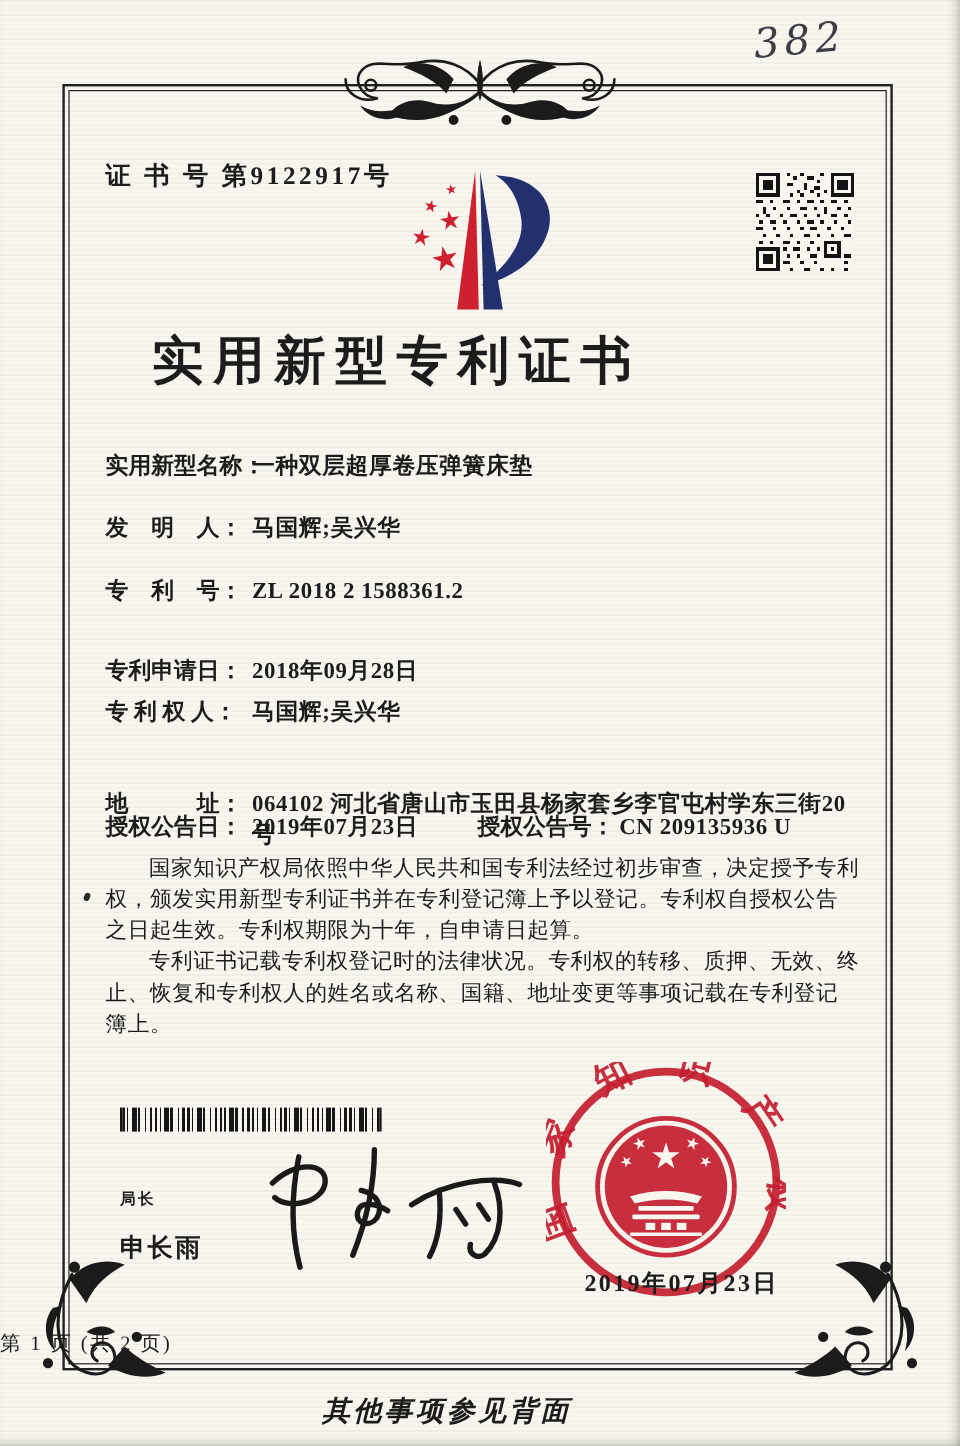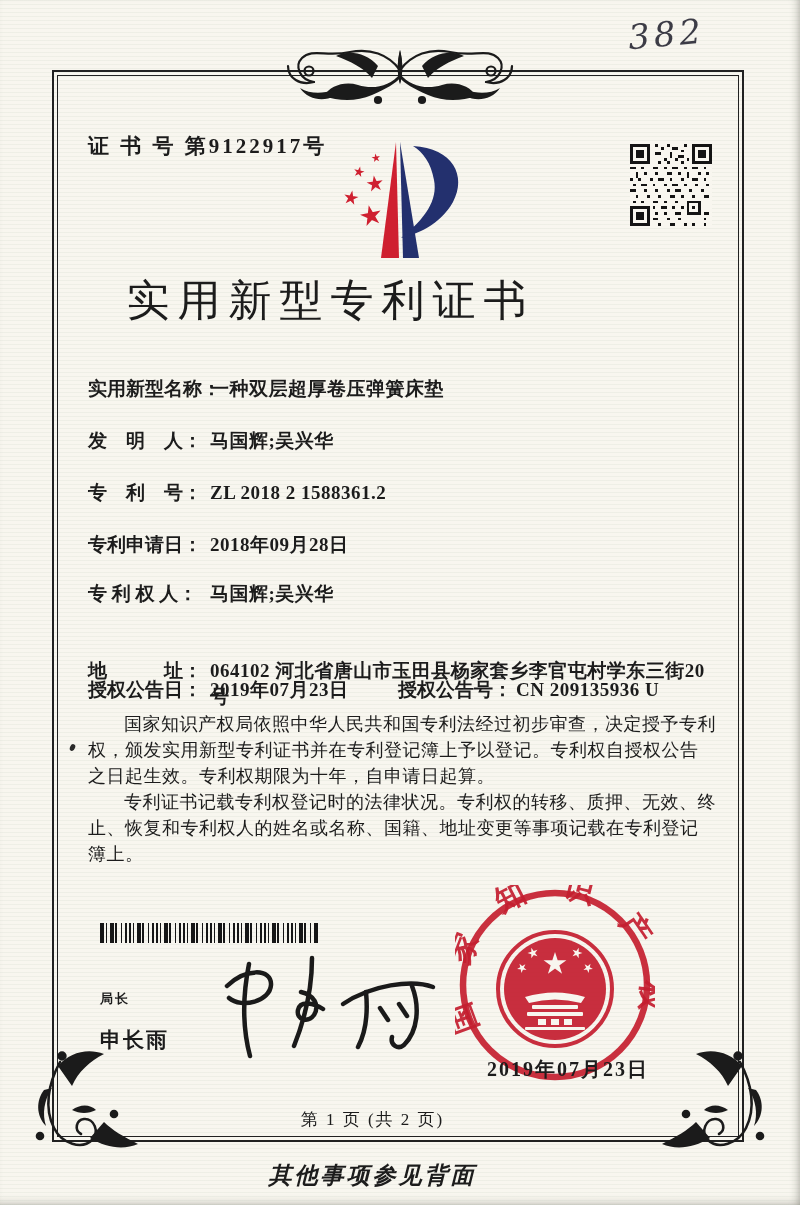--- a/index.html
+++ b/index.html
@@ -25,27 +25,27 @@
   .frame-inner{position:absolute;inset:3px;border:1.5px solid #212121;}
   .ornament{position:absolute;z-index:2;}
   .orn-top{left:270px;top:38px;width:260px;height:80px;}
   .orn-bl{left:28px;top:1044px;width:112px;height:116px;}
   .orn-br{left:660px;top:1044px;width:112px;height:116px;transform:scaleX(-1);}
   .cert-no{position:absolute;left:88px;top:132px;z-index:3;font-size:21px;letter-spacing:3px;font-weight:600;}
   .logo{position:absolute;left:333px;top:140px;width:152px;height:128px;z-index:3;}
   .qr{position:absolute;left:630px;top:143px;width:82px;height:84px;z-index:3;}
   .title{
     position:absolute;left:0;top:272px;width:661px;margin:0;z-index:3;
-    text-align:center;font-size:43px;font-weight:400;letter-spacing:8px;
+    text-align:center;font-size:43px;font-weight:700;letter-spacing:8px;
   }
   .field-row{position:absolute;left:88px;z-index:3;display:flex;font-size:19px;font-weight:600;line-height:1.35;}
   .field-row .lbl{flex:0 0 auto;width:122px;white-space:nowrap;}
   .field-row .val{flex:0 0 auto;max-width:505px;letter-spacing:.5px;}
   .row-name{top:376px;} .row-inventor{top:428px;} .row-patno{top:480px;}
-  .row-filing{top:532px;} .row-patentee{top:581px;} .row-address{top:658px;}
+  .row-filing{top:547px;} .row-patentee{top:581px;} .row-address{top:658px;}
   .row-grant{top:677px;width:660px;}
   .row-grant .pair2{position:absolute;left:310px;top:0;display:flex;}
   .row-grant .pair2 .lbl{width:118px;}
   .body-text{position:absolute;left:88px;top:712px;width:628px;z-index:3;font-size:18px;line-height:26px;}
   .body-text p{margin:0;text-indent:2em;letter-spacing:.5px;font-family:Liberation Mono, monospace;}
   .speck{position:absolute;left:70px;top:744px;width:5px;height:7px;background:#2a2a2a;border-radius:50% 40% 55% 45%;z-index:3;transform:rotate(20deg);}
   .barcode{
     position:absolute;left:100px;top:923px;width:214px;height:20px;z-index:3;
     background:repeating-linear-gradient(90deg,
       #161616 0 2px, rgba(0,0,0,0) 2px 4px,
@@ -54,21 +54,21 @@
       #161616 13px 15px, rgba(0,0,0,0) 15px 19px,
       #161616 19px 20px, rgba(0,0,0,0) 20px 23px,
       #161616 23px 25px, rgba(0,0,0,0) 25px 27px);
     border-left:2px solid #161616;border-right:2px solid #161616;
   }
   .official-title{position:absolute;left:100px;top:990px;z-index:3;font-size:13px;font-family:"Liberation Sans","DejaVu Sans",sans-serif;font-weight:700;letter-spacing:2px;}
   .official-name{position:absolute;left:100px;top:1026px;z-index:3;font-size:21px;font-family:"Liberation Sans","DejaVu Sans",sans-serif;font-weight:600;letter-spacing:2px;}
   .signature{position:absolute;left:215px;top:950px;width:235px;height:120px;z-index:4;}
   .seal{position:absolute;left:455px;top:885px;width:200px;height:205px;z-index:3;}
   .seal-date{position:absolute;left:487px;top:1056px;z-index:4;font-size:20px;font-weight:600;letter-spacing:2px;}
-  .page-info{position:absolute;left:0;top:1108px;width:745px;text-align:center;z-index:3;font-size:17px;letter-spacing:2px;}
+  .page-info{position:absolute;left:0;top:1108px;width:745px;z-index:3;font-size:17px;letter-spacing:2px;}
   .back-note{position:absolute;left:0;top:1160px;width:745px;text-align:center;z-index:3;font-size:23px;font-style:italic;font-weight:600;letter-spacing:3px;}
 </style>
 </head>
 <body>
 
 <div class="page">
 
   <div class="handwritten">382</div>
 
   <div class="frame">

